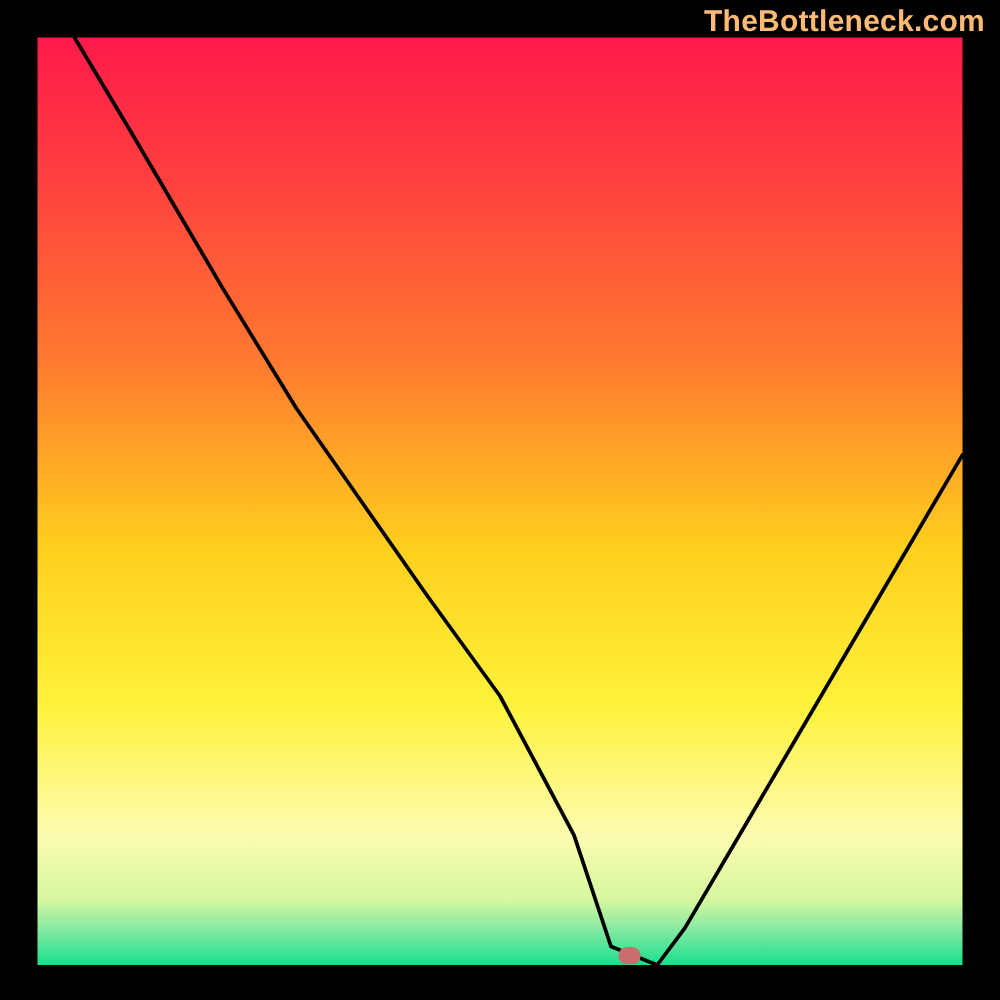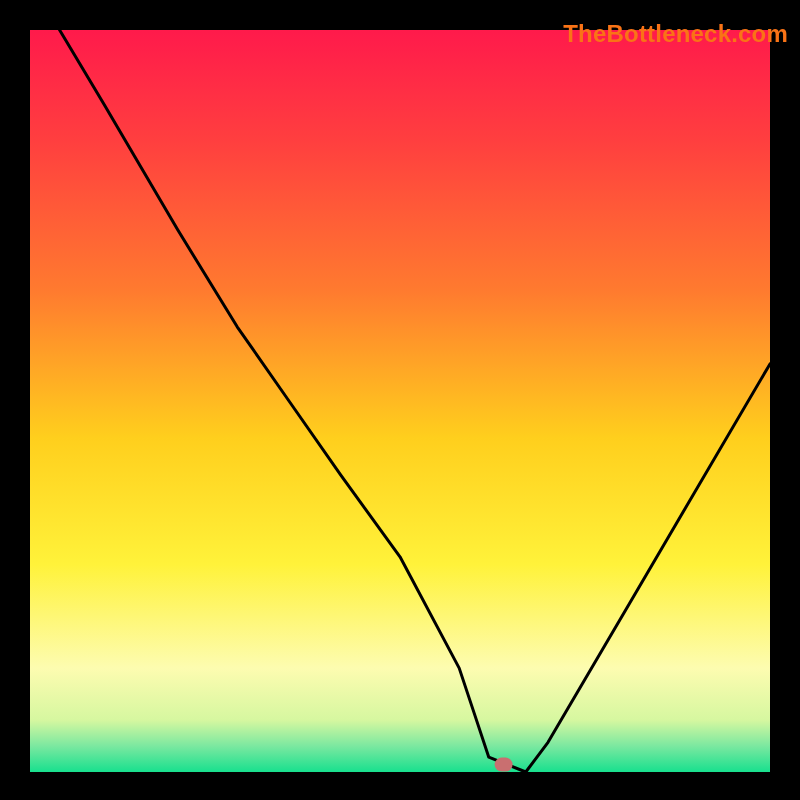--- a/index.html
+++ b/index.html
@@ -12,23 +12,23 @@
     font-family: Arial, Helvetica, sans-serif;
   }
   .frame {
     position: relative;
     width: 800px;
     height: 800px;
     box-sizing: border-box;
   }
   .watermark {
     position: absolute;
-    top: 20px;
+    top: 4px;
     right: 12px;
-    color: #f97316;
+    color: #fdba74;
     font-size: 24px;
     font-weight: 600;
     letter-spacing: 0.2px;
     user-select: none;
   }
   svg {
     display: block;
   }
 </style>
 </head>

